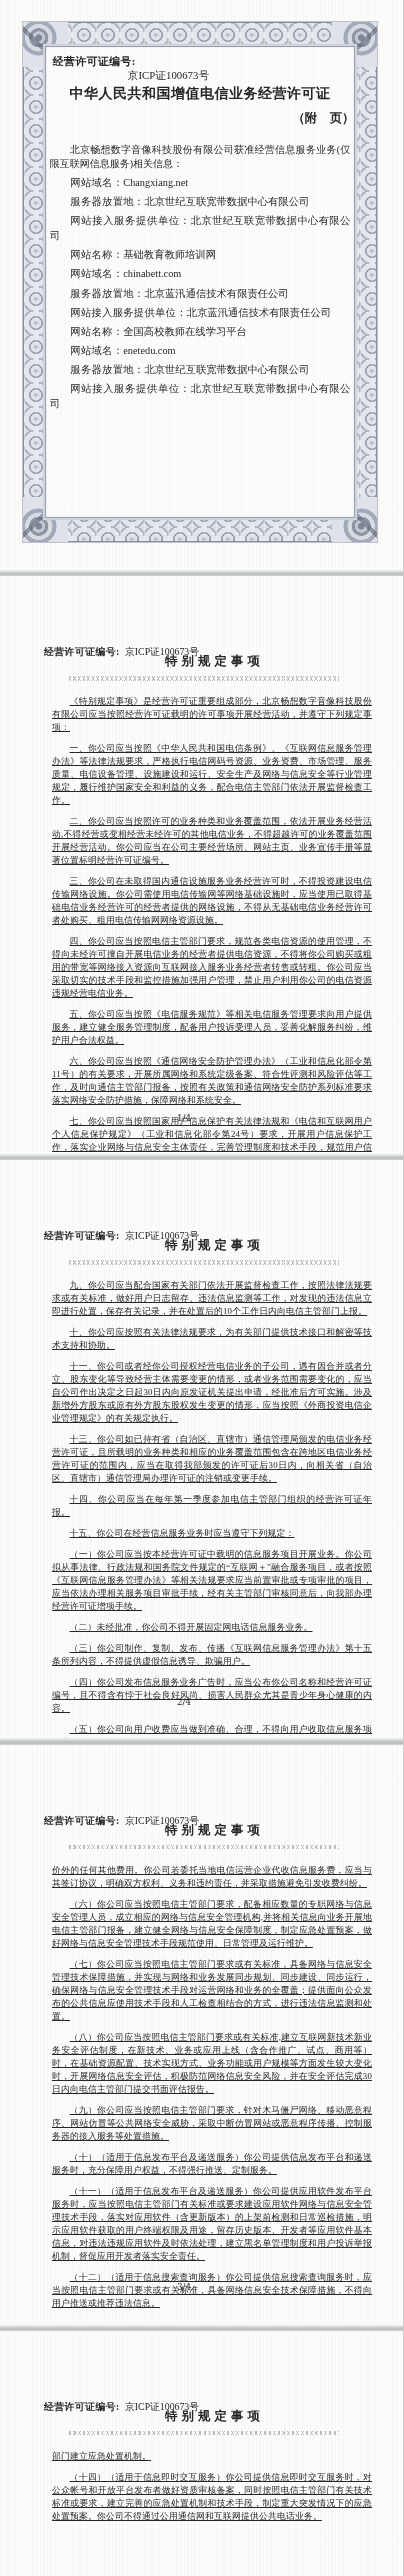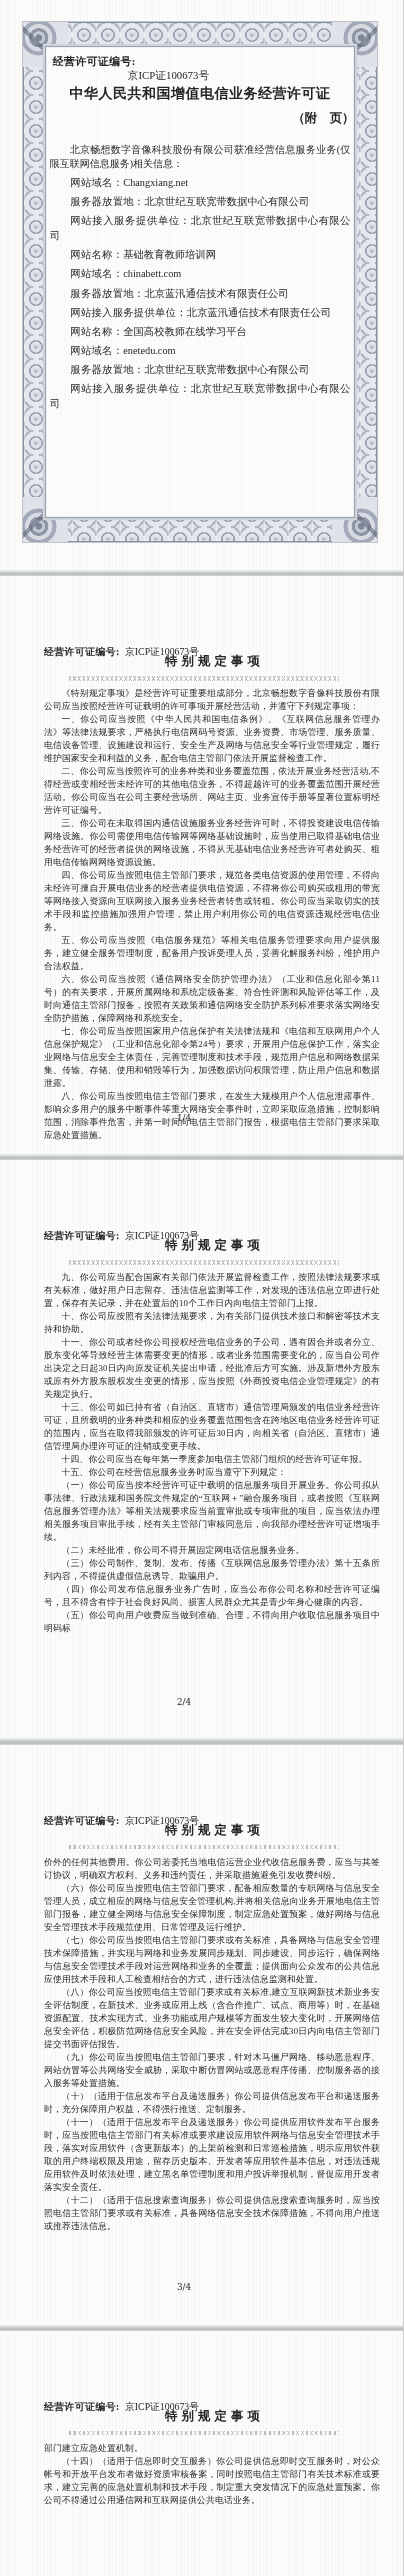--- a/index.html
+++ b/index.html
@@ -44,22 +44,22 @@
   .phead{position:absolute;top:70px;left:44px;white-space:nowrap;}
   .plabel{font-size:9.8px;font-weight:700;letter-spacing:0.5px;}
   .pno{font-size:9.8px;margin-left:5.2px;}
   .ptitle{position:absolute;top:77px;left:12px;width:405px;text-align:center;margin:0;
           font-size:12.4px;font-weight:700;letter-spacing:4.1px;}
   .zigzag{position:absolute;top:100px;left:69px;width:270px;height:4.6px;opacity:.85;
     background:
       repeating-linear-gradient(118deg,transparent 0 1.5px,#b2b2b2 1.5px 2.4px,transparent 2.4px 4.1px),
       repeating-linear-gradient(62deg,transparent 0 1.5px,#b2b2b2 1.5px 2.4px,transparent 2.4px 4.1px);}
   .pbody{position:absolute;top:111px;left:44px;width:336px;}
-  .pbody p{margin:0;font-size:8.8px;line-height:13px;letter-spacing:0.2px;
-           text-align:justify;text-indent:2em;}
+  .pbody p{margin:8px;font-size:8.8px;line-height:13px;letter-spacing:0.2px;
+           text-align:justify;text-indent:2em;text-decoration:underline;}
   .cont .pbody p:first-child{text-indent:0;}
   .pfooter{position:absolute;top:537px;left:0;width:368px;text-align:center;
            font-size:8.8px;font-family:"DejaVu Serif","Liberation Serif",serif;}
   .last{height:548px;}
 </style>
 </head>
 <body>
 
 <div class="canvas">
 

